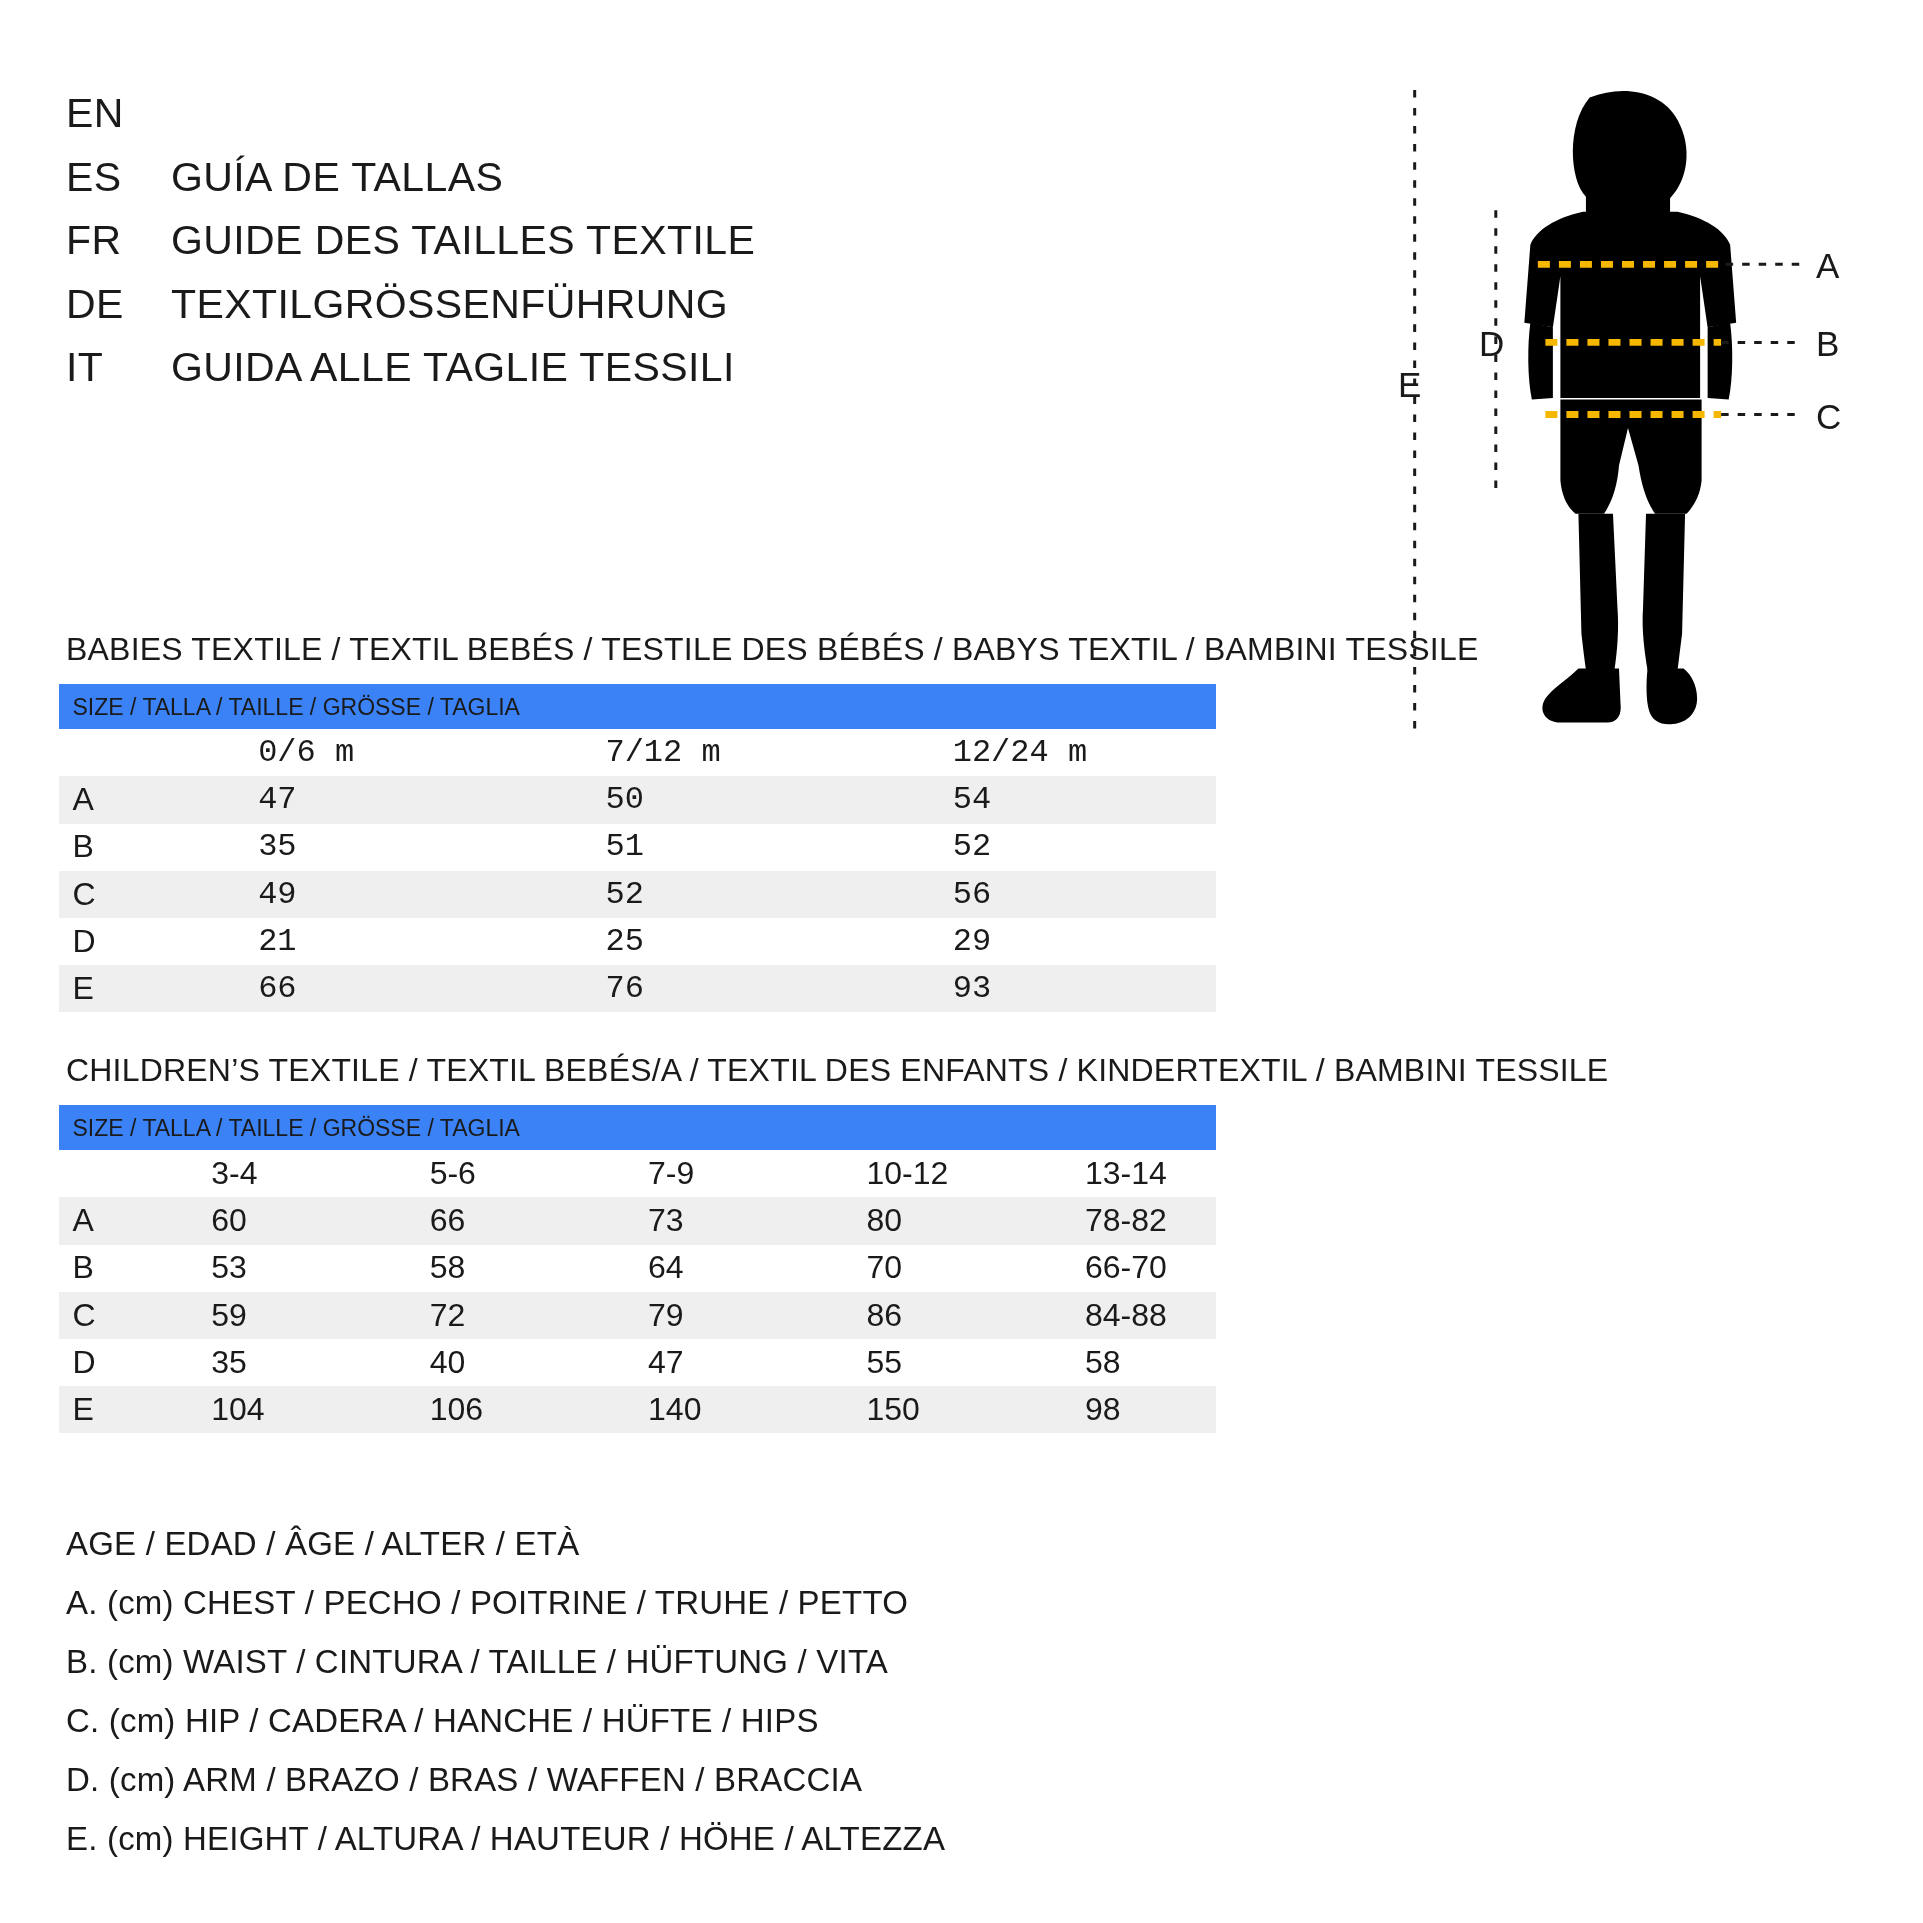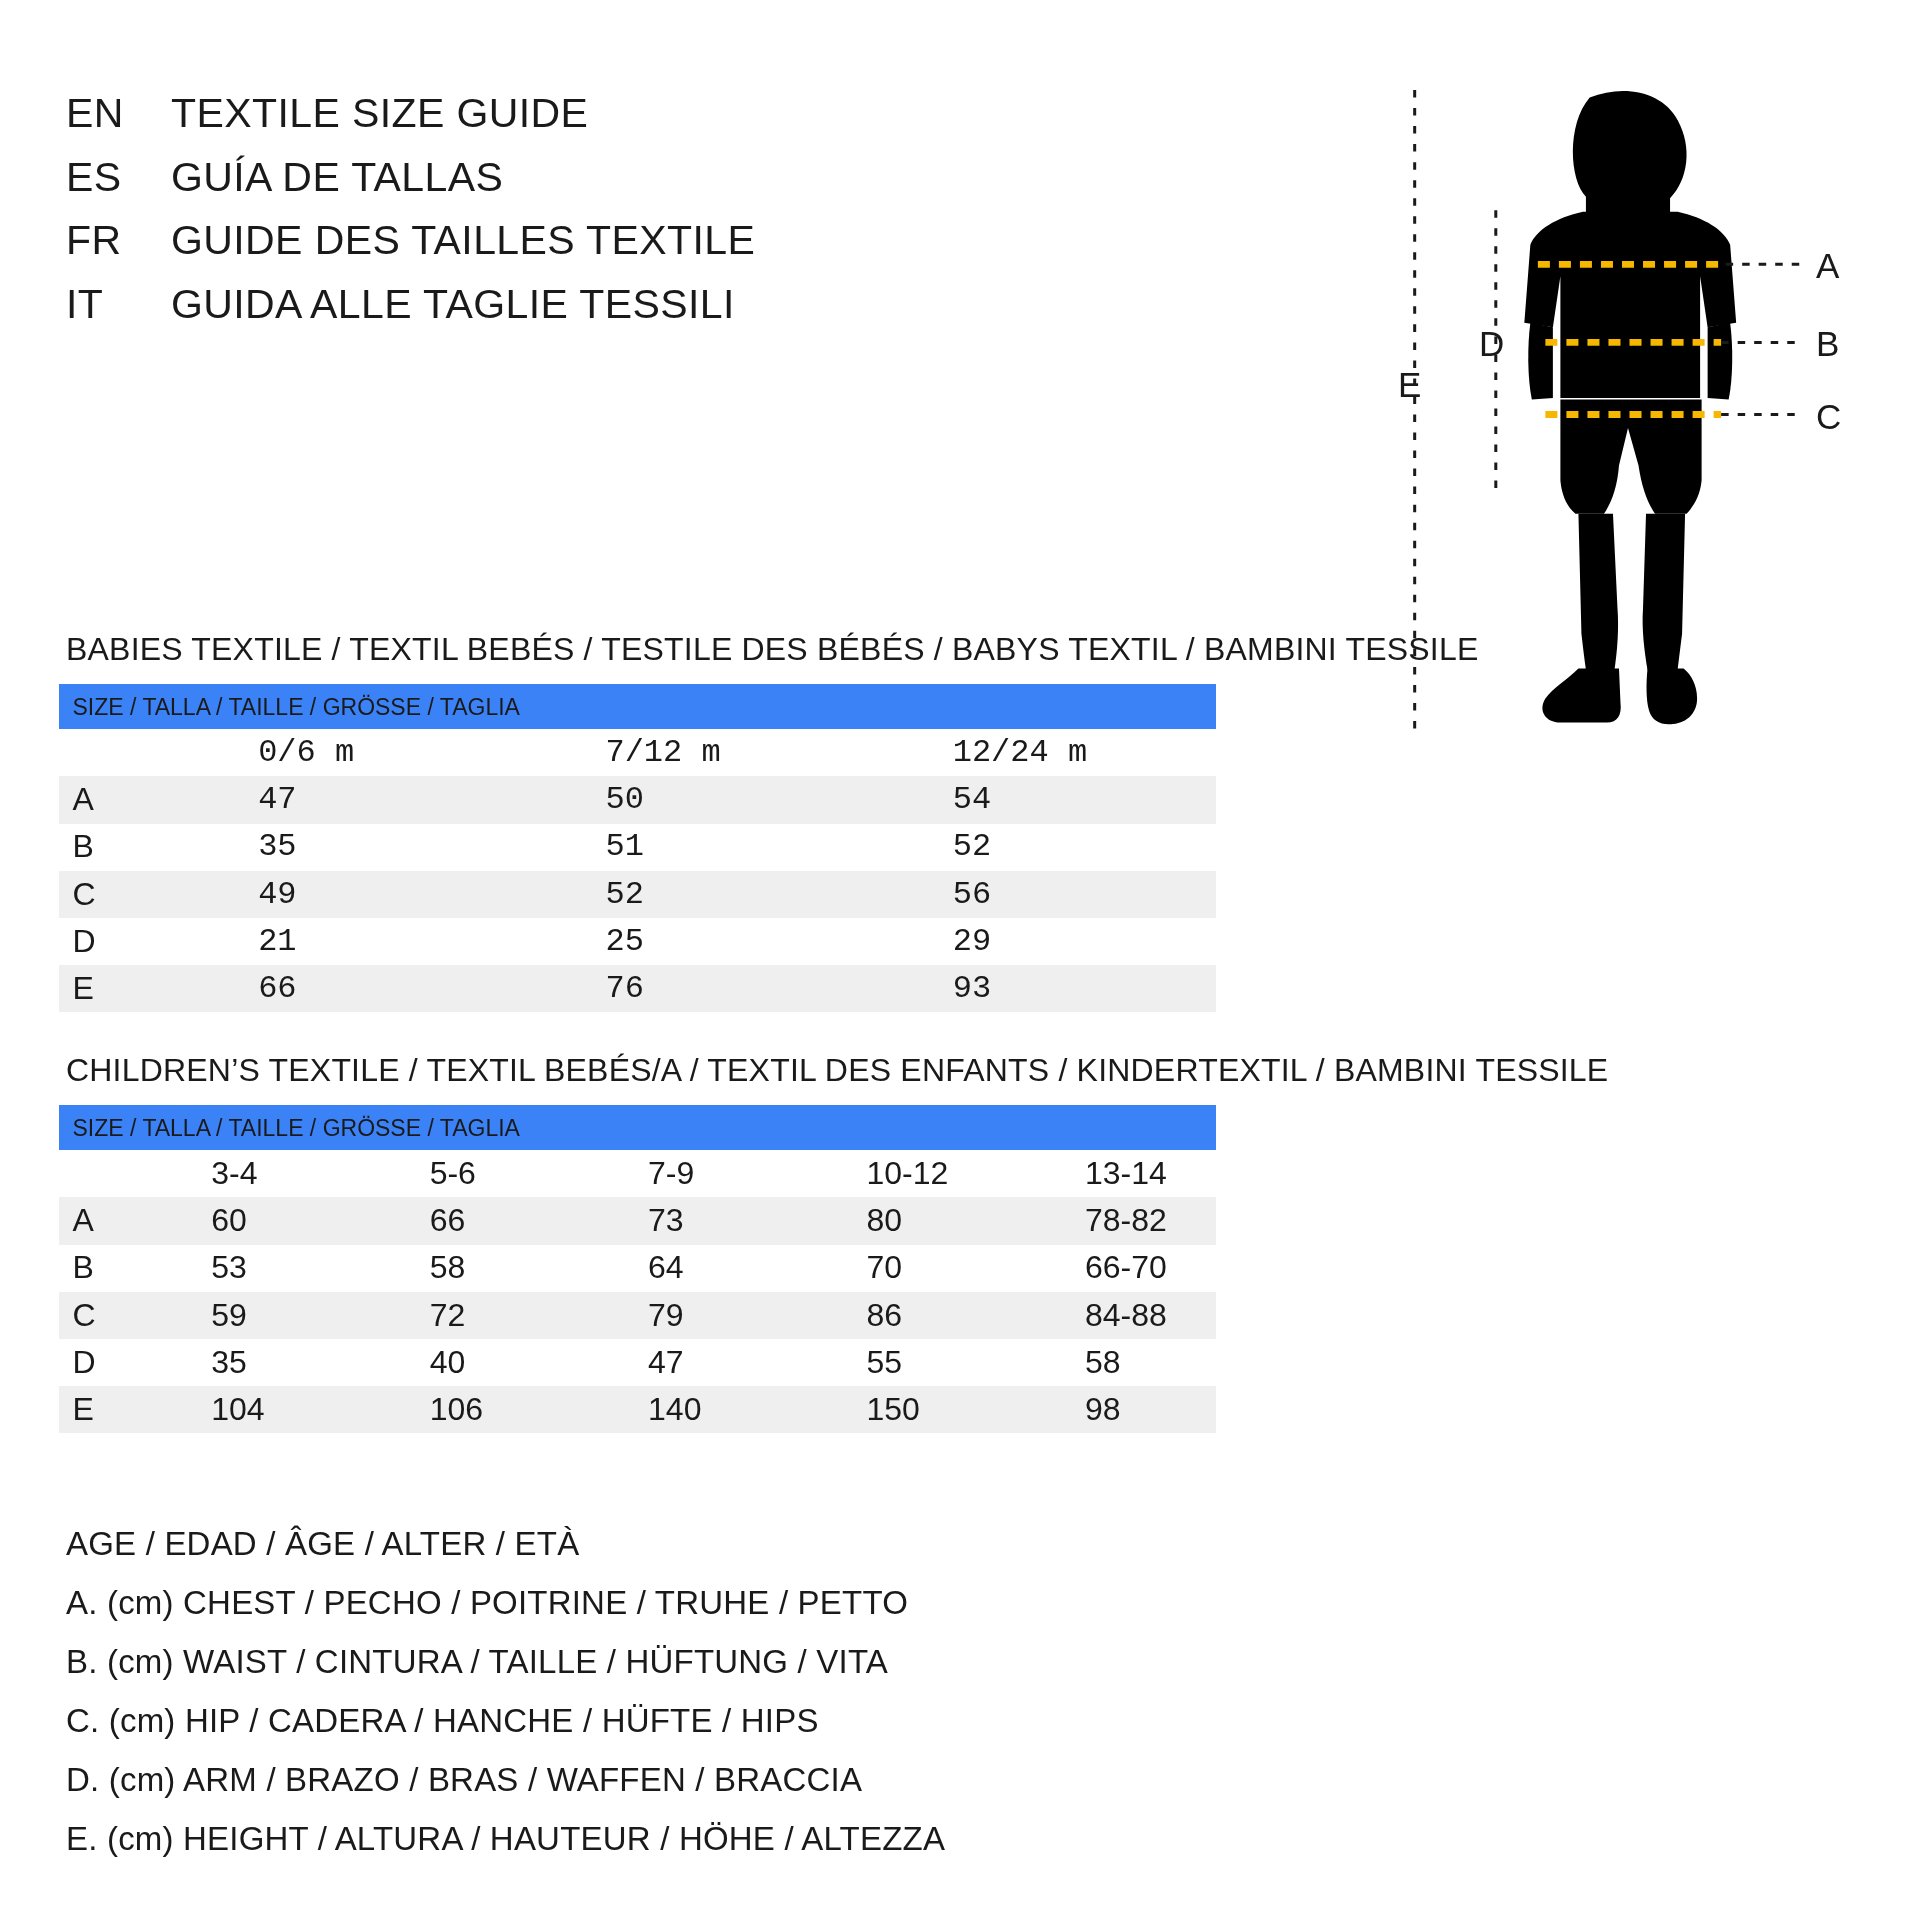--- a/index.html
+++ b/index.html
@@ -122,29 +122,32 @@
   }
 </style>
 </head>
 <body>
 
 <div class="page">
 
   <div class="lang-block">
     <div class="lang-row">
       <span class="lang-code">EN</span>
-      <span class="lang-title">TEXTILE SIZE GUIDE</span>
     </div>
     <div class="lang-row">
       <span class="lang-code">ES</span>
       <span class="lang-title">GUÍA DE TALLAS</span>
     </div>
     <div class="lang-row">
       <span class="lang-code">FR</span>
       <span class="lang-title">GUIDE DES TAILLES TEXTILE</span>
+    </div>
+    <div class="lang-row">
+      <span class="lang-code">DE</span>
+      <span class="lang-title">TEXTILGRÖSSENFÜHRUNG</span>
     </div>
     <div class="lang-row">
       <span class="lang-code">IT</span>
       <span class="lang-title">GUIDA ALLE TAGLIE TESSILI</span>
     </div>
   </div>
 
   <div class="figure">
     <svg width="466" height="676" viewBox="0 0 620 900" xmlns="http://www.w3.org/2000/svg">
 

